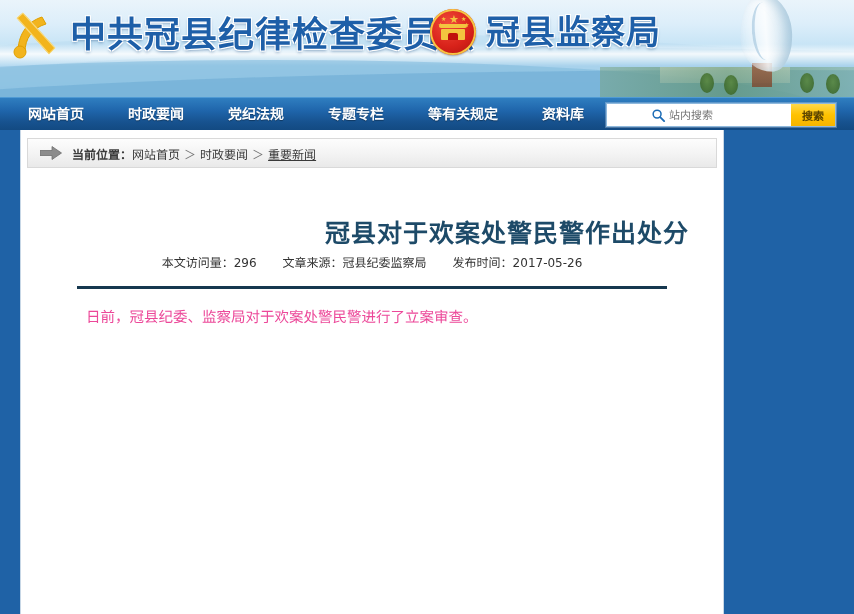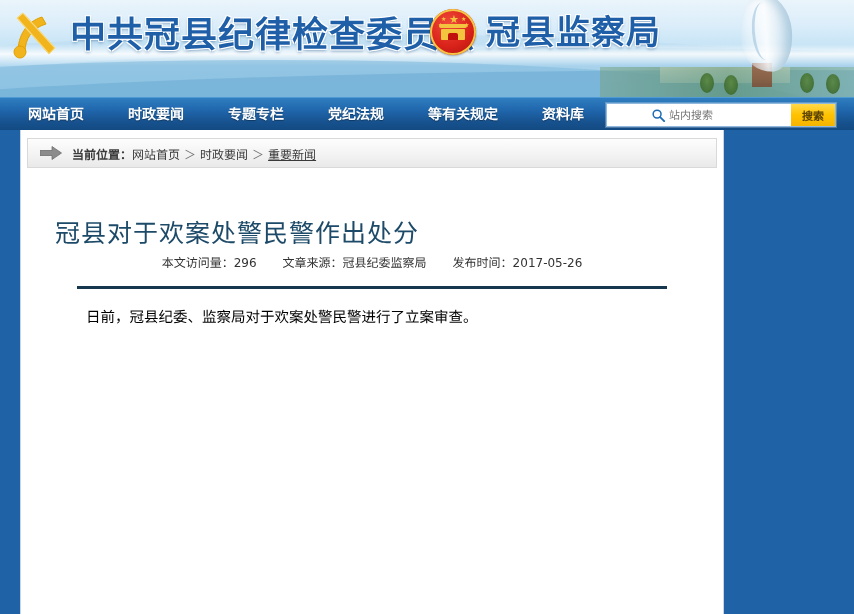--- a/index.html
+++ b/index.html
@@ -241,23 +241,23 @@
     white-space: nowrap;
   }
   .crumb-text .sep { color: #777; padding: 0 4px; }
   .crumb-text .link { color: #3a3a3a; cursor: pointer; }
   .crumb-text .cur { color: #3a3a3a; text-decoration: underline; cursor: pointer; }
 
   .article {
     padding: 0 34px;
   }
   .art-title {
-    text-align: left;
+    text-align: right;
     font-size: 25px;
-    font-weight: normal;
+    font-weight: bold;
     color: #1d4a68;
     letter-spacing: 1px;
     margin: 45px 0 0 0;
     text-shadow: 0 1px 0 rgba(255,255,255,.7);
   }
   .art-meta {
     text-align: center;
     font-size: 12px;
     color: #333333;
     margin-top: 4px;
@@ -266,21 +266,21 @@
   .art-meta span.gap { display: inline-block; width: 26px; }
   .art-rule {
     height: 3px;
     background: #16384f;
     margin: 16px 22px 0 22px;
   }
   .art-body {
     margin: 14px 2px 0 2px;
     font-size: 14.5px;
     line-height: 29px;
-    color: #000000;
+    color: #ec4899;
     text-align: justify;
   }
   .art-body p {
     margin: 0 0 1px 0;
     text-indent: 2em;
   }
 </style>
 </head>
 <body>
 
@@ -324,22 +324,22 @@
       <span class="gate"></span>
     </span>
     <span class="brand-title sm">冠县监察局</span>
   </div>
 </div>
 
 <div class="nav">
   <div class="nav-items">
     <span class="nav-item">网站首页</span>
     <span class="nav-item">时政要闻</span>
+    <span class="nav-item">党纪法规</span>
     <span class="nav-item">专题专栏</span>
-    <span class="nav-item">党纪法规</span>
     <span class="nav-item">等有关规定</span>
     <span class="nav-item">资料库</span>
   </div>
 
   <div class="search-wrap">
     <div class="search-field">
       <span>
         <svg class="search-icon" viewBox="0 0 16 16">
           <circle cx="6.5" cy="6.5" r="4.2" fill="none" stroke="#1b6bb5" stroke-width="1.6"></circle>
           <line x1="9.8" y1="9.8" x2="14" y2="14" stroke="#1b6bb5" stroke-width="2" stroke-linecap="round"></line>

